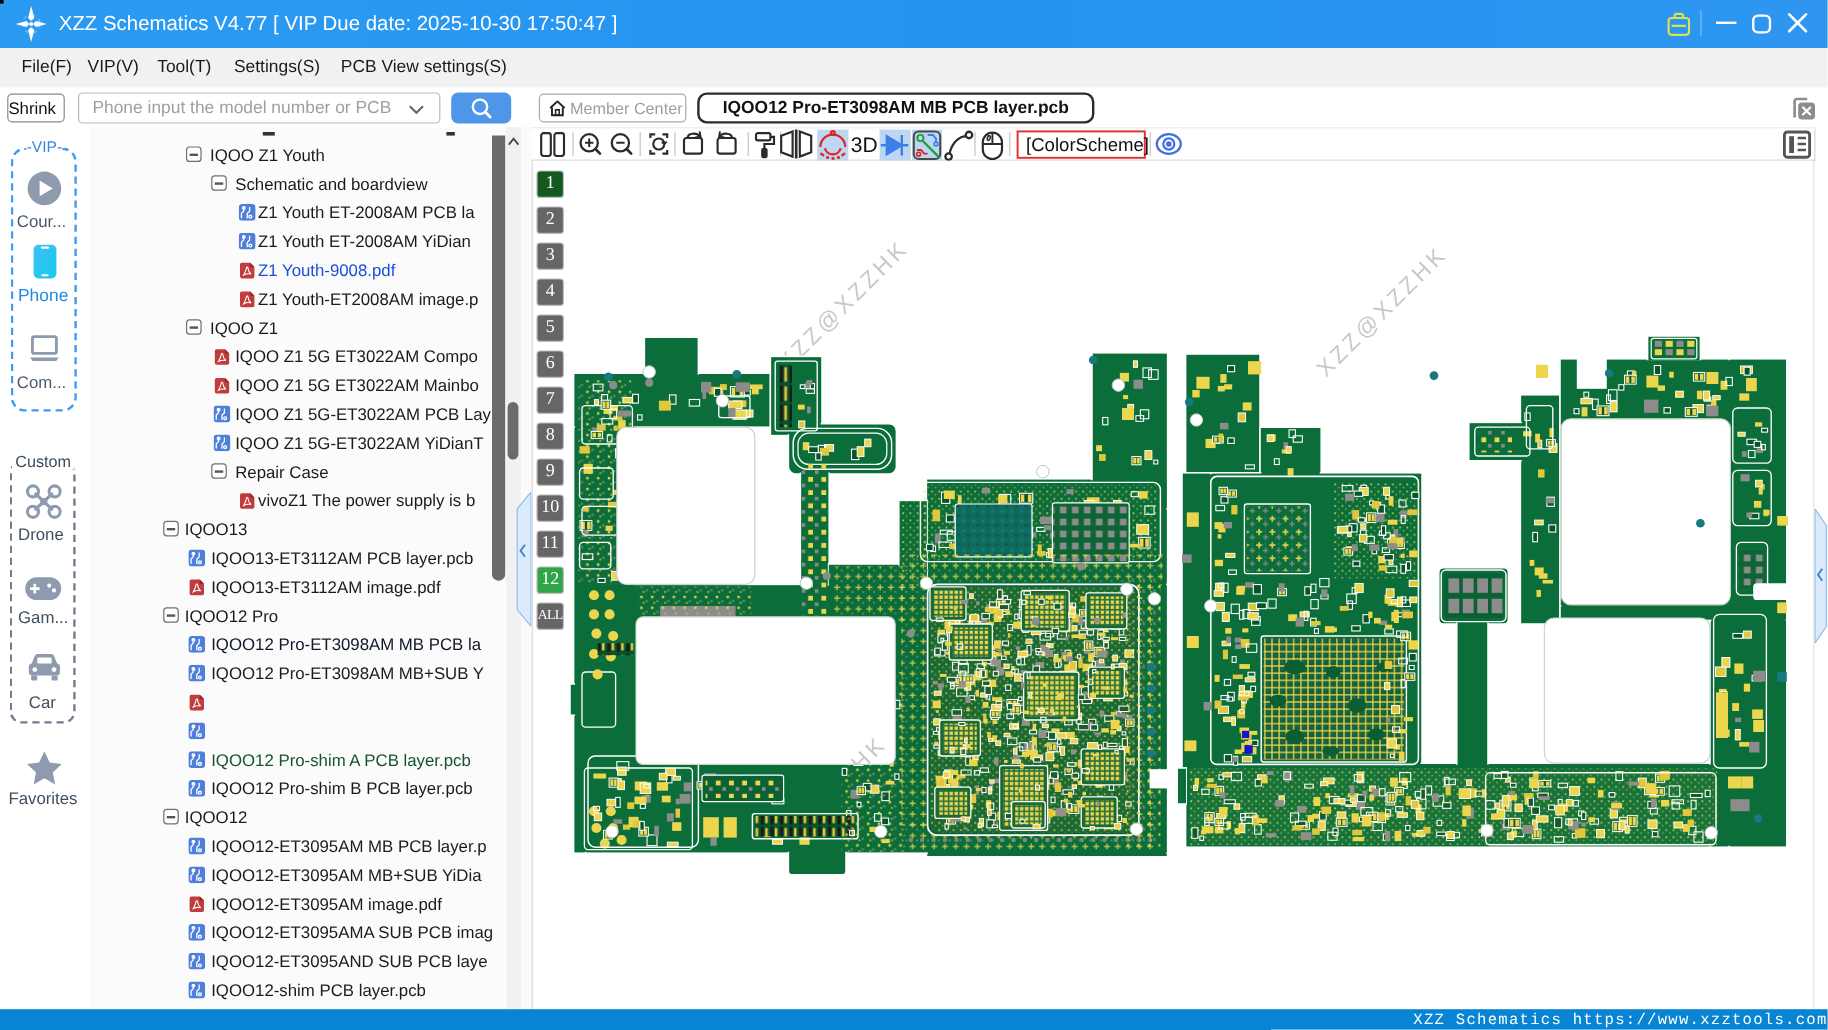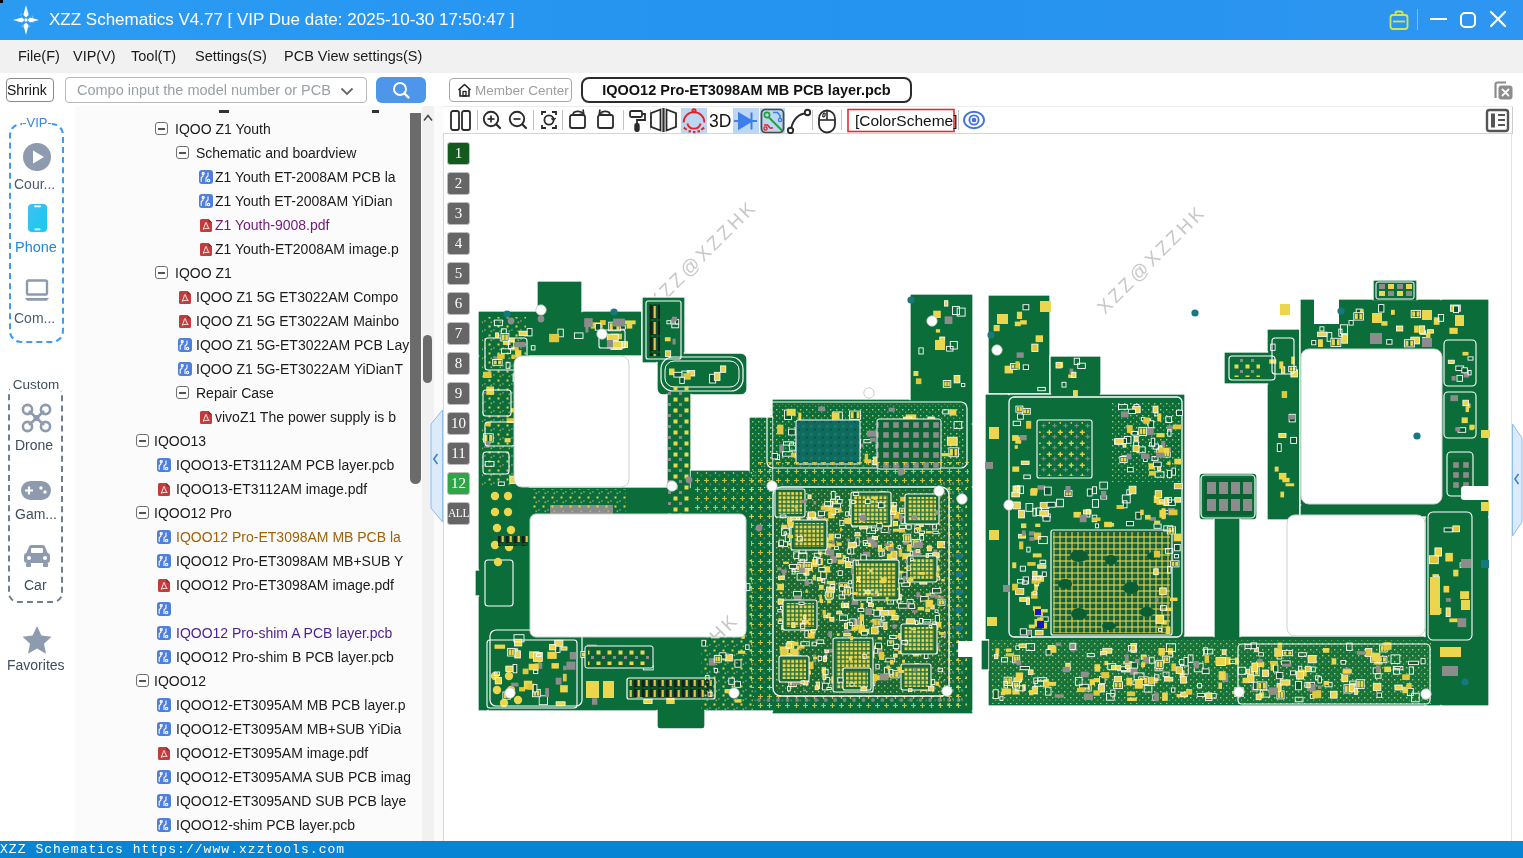--- a/index.html
+++ b/index.html
@@ -20,21 +20,21 @@
 .trow{position:absolute;height:24px;line-height:24px;white-space:nowrap;}
 .ticon{position:absolute;}
 .minus{position:absolute;width:13px;height:13px;border:1px solid #6f6f6f;border-radius:3px;background:#fff;}
 .minus::after{content:"";position:absolute;left:2px;top:5px;width:7px;height:1.6px;background:#555;}
 #scrollcol{left:410px;top:106px;width:33px;height:735px;background:#FBFBFB;}
 #bigthumb{left:0px;top:7px;width:11px;height:371px;background:#6B6B6B;border-radius:0 0 6px 6px;}
 #sbtrack{left:12px;top:0px;width:12px;height:735px;background:#F1F1F1;}
 #sbthumb{left:13px;top:229px;width:9px;height:48px;background:#6B6B6B;border-radius:5px;}
 #canvasarea{left:443px;top:134px;width:1069px;height:707px;background:#fff;border-left:1px solid #d9d9d9;border-right:1px solid #e3e3e3;}
 .laybtn{position:absolute;left:3px;width:23px;height:23px;background:#666666;border:1px solid #bdbdbd;border-radius:3px;color:#fff;font-family:"Liberation Serif",serif;font-size:15px;text-align:center;line-height:21px;}
-#bottombar{left:0;top:841px;width:1523px;height:17px;background:#0884D4;color:#fff;font-family:"Liberation Mono",monospace;font-size:13px;text-align:left;line-height:17px;letter-spacing:1.05px;}
+#bottombar{left:0;top:841px;width:1523px;height:17px;background:#0884D4;color:#fff;font-family:"Liberation Mono",monospace;font-size:13px;text-align:right;line-height:17px;letter-spacing:1.05px;}
 </style></head><body>
 <div id="titlebar" class="abs">
     <svg class="abs" style="left:11px;top:4px" width="30" height="32" viewBox="0 0 30 32">
 <g fill="#fff">
         <path d="M15 1 L17.6 11 L15 13.5 L12.4 11 Z"></path>
         <path d="M15 31 L17.6 21 L15 18.5 L12.4 21 Z"></path>
         <path d="M2 16 L11 13.6 L13.5 16 L11 18.4 Z"></path>
         <path d="M28 16 L19 13.6 L16.5 16 L19 18.4 Z"></path>
         <rect x="13.6" y="14.6" width="2.8" height="2.8" rx="0.5"></rect>
       </g>
@@ -56,21 +56,21 @@
   </div>
 <div id="menubar" class="abs">
     <div class="abs menuitem" style="left:18px">File(F)</div>
     <div class="abs menuitem" style="left:73px">VIP(V)</div>
     <div class="abs menuitem" style="left:131px">Tool(T)</div>
     <div class="abs menuitem" style="left:195px">Settings(S)</div>
     <div class="abs menuitem" style="left:284px">PCB View settings(S)</div>
   </div>
 <div id="row3" class="abs"></div>
 <div id="shrink" class="abs">Shrink</div>
-<div id="searchbox" class="abs">Compo input the model number or PCB</div>
+<div id="searchbox" class="abs">Phone input the model number or PCB</div>
 <svg class="abs" style="left:340px;top:87px" width="14" height="9" viewBox="0 0 14 9">
     <path d="M1.5 1.5 L7 7 L12.5 1.5" stroke="#666" stroke-width="1.8" fill="none"></path>
   </svg>
 <div id="searchbtn" class="abs"><svg width="50" height="26" viewBox="0 0 50 26">
       <circle cx="24" cy="12" r="6" fill="none" stroke="#fff" stroke-width="2"></circle>
       <line x1="28.5" y1="16.5" x2="32.5" y2="20.5" stroke="#fff" stroke-width="2.4" stroke-linecap="round"></line>
     </svg></div>
 <div id="membercenter" class="abs">
     <svg class="abs" style="left:6px;top:3px" width="17" height="17" viewBox="0 0 17 17">
       <path d="M2.5 8 L8.5 2.5 L14.5 8" fill="none" stroke="#222" stroke-width="1.6" stroke-linejoin="round"></path>
@@ -172,21 +172,21 @@
         <circle cx="9.6" cy="10.6" r="1.2"></circle>
         <circle cx="4.2" cy="3.4" r="1.1"></circle>
       </g>
     </svg>
     <div class="trow" style="left:140px;top:83px;color:#1b1b1b">Z1 Youth ET-2008AM YiDian</div>
     <svg class="ticon" width="14" height="15" viewBox="0 0 14 15" style="top:112px;left:124px">
       <path d="M1 2.5 A1.5 1.5 0 0 1 2.5 1 H9.5 L13 4.5 V12.5 A1.5 1.5 0 0 1 11.5 14 H2.5 A1.5 1.5 0 0 1 1 12.5 Z" fill="#C13C3C"></path>
       <path d="M9.5 1 L13 4.5 H10.5 A1 1 0 0 1 9.5 3.5 Z" fill="#8f2626"></path>
       <path d="M4.1 11.2 C5.2 9.2 6.2 6.6 6.4 5.2 C6.5 4.4 7.5 4.4 7.6 5.2 C7.8 7 9 9.4 10.2 10.4 C9 10.1 5.6 10.4 4.1 11.2 Z" fill="none" stroke="#fff" stroke-width="0.9"></path>
     </svg>
-    <div class="trow" style="left:140px;top:107px;color:#701a75">Z1 Youth-9008.pdf</div>
+    <div class="trow" style="left:140px;top:107px;color:#1d4ed8">Z1 Youth-9008.pdf</div>
     <svg class="ticon" width="14" height="15" viewBox="0 0 14 15" style="top:136px;left:124px">
       <path d="M1 2.5 A1.5 1.5 0 0 1 2.5 1 H9.5 L13 4.5 V12.5 A1.5 1.5 0 0 1 11.5 14 H2.5 A1.5 1.5 0 0 1 1 12.5 Z" fill="#C13C3C"></path>
       <path d="M9.5 1 L13 4.5 H10.5 A1 1 0 0 1 9.5 3.5 Z" fill="#8f2626"></path>
       <path d="M4.1 11.2 C5.2 9.2 6.2 6.6 6.4 5.2 C6.5 4.4 7.5 4.4 7.6 5.2 C7.8 7 9 9.4 10.2 10.4 C9 10.1 5.6 10.4 4.1 11.2 Z" fill="none" stroke="#fff" stroke-width="0.9"></path>
     </svg>
     <div class="trow" style="left:140px;top:131px;color:#1b1b1b">Z1 Youth-ET2008AM image.p</div>
     <div class="minus" style="left:80px;top:160px"></div>
     <div class="trow" style="left:100px;top:155px">IQOO Z1</div>
     <svg class="ticon" width="14" height="15" viewBox="0 0 14 15" style="top:184px;left:103px">
       <path d="M1 2.5 A1.5 1.5 0 0 1 2.5 1 H9.5 L13 4.5 V12.5 A1.5 1.5 0 0 1 11.5 14 H2.5 A1.5 1.5 0 0 1 1 12.5 Z" fill="#C13C3C"></path>
@@ -250,56 +250,55 @@
     <div class="trow" style="left:79px;top:395px">IQOO12 Pro</div>
     <svg class="ticon" width="14" height="14" viewBox="0 0 14 14" style="top:424px;left:82px">
       <rect width="14" height="14" rx="3" fill="#4D7FDB"></rect>
       <g stroke="#fff" stroke-width="1.1" fill="none">
         <path d="M4 2 v4 l-1.8 1.8 v4"></path>
         <path d="M7 12 V8 l2 -2 V2.5"></path>
         <circle cx="9.6" cy="10.6" r="1.2"></circle>
         <circle cx="4.2" cy="3.4" r="1.1"></circle>
       </g>
     </svg>
-    <div class="trow" style="left:101px;top:419px;color:#a16207">IQOO12 Pro-ET3098AM MB PCB la</div>
+    <div class="trow" style="left:101px;top:419px;color:#0f172a">IQOO12 Pro-ET3098AM MB PCB la</div>
     <svg class="ticon" width="14" height="14" viewBox="0 0 14 14" style="top:448px;left:82px">
       <rect width="14" height="14" rx="3" fill="#4D7FDB"></rect>
       <g stroke="#fff" stroke-width="1.1" fill="none">
         <path d="M4 2 v4 l-1.8 1.8 v4"></path>
         <path d="M7 12 V8 l2 -2 V2.5"></path>
         <circle cx="9.6" cy="10.6" r="1.2"></circle>
         <circle cx="4.2" cy="3.4" r="1.1"></circle>
       </g>
     </svg>
     <div class="trow" style="left:101px;top:443px;color:#1b1b1b">IQOO12 Pro-ET3098AM MB+SUB Y</div>
     <svg class="ticon" width="14" height="15" viewBox="0 0 14 15" style="top:472px;left:82px">
       <path d="M1 2.5 A1.5 1.5 0 0 1 2.5 1 H9.5 L13 4.5 V12.5 A1.5 1.5 0 0 1 11.5 14 H2.5 A1.5 1.5 0 0 1 1 12.5 Z" fill="#C13C3C"></path>
       <path d="M9.5 1 L13 4.5 H10.5 A1 1 0 0 1 9.5 3.5 Z" fill="#8f2626"></path>
       <path d="M4.1 11.2 C5.2 9.2 6.2 6.6 6.4 5.2 C6.5 4.4 7.5 4.4 7.6 5.2 C7.8 7 9 9.4 10.2 10.4 C9 10.1 5.6 10.4 4.1 11.2 Z" fill="none" stroke="#fff" stroke-width="0.9"></path>
     </svg>
-    <div class="trow" style="left:101px;top:467px;color:#1b1b1b">IQOO12 Pro-ET3098AM image.pdf</div>
     <svg class="ticon" width="14" height="14" viewBox="0 0 14 14" style="top:496px;left:82px">
       <rect width="14" height="14" rx="3" fill="#4D7FDB"></rect>
       <g stroke="#fff" stroke-width="1.1" fill="none">
         <path d="M4 2 v4 l-1.8 1.8 v4"></path>
         <path d="M7 12 V8 l2 -2 V2.5"></path>
         <circle cx="9.6" cy="10.6" r="1.2"></circle>
         <circle cx="4.2" cy="3.4" r="1.1"></circle>
       </g>
     </svg>
     <svg class="ticon" width="14" height="14" viewBox="0 0 14 14" style="top:520px;left:82px">
       <rect width="14" height="14" rx="3" fill="#4D7FDB"></rect>
       <g stroke="#fff" stroke-width="1.1" fill="none">
         <path d="M4 2 v4 l-1.8 1.8 v4"></path>
         <path d="M7 12 V8 l2 -2 V2.5"></path>
         <circle cx="9.6" cy="10.6" r="1.2"></circle>
         <circle cx="4.2" cy="3.4" r="1.1"></circle>
       </g>
     </svg>
-    <div class="trow" style="left:101px;top:515px;color:#4c1d95">IQOO12 Pro-shim A PCB layer.pcb</div>
+    <div class="trow" style="left:101px;top:515px;color:#14532d">IQOO12 Pro-shim A PCB layer.pcb</div>
     <svg class="ticon" width="14" height="14" viewBox="0 0 14 14" style="top:544px;left:82px">
       <rect width="14" height="14" rx="3" fill="#4D7FDB"></rect>
       <g stroke="#fff" stroke-width="1.1" fill="none">
         <path d="M4 2 v4 l-1.8 1.8 v4"></path>
         <path d="M7 12 V8 l2 -2 V2.5"></path>
         <circle cx="9.6" cy="10.6" r="1.2"></circle>
         <circle cx="4.2" cy="3.4" r="1.1"></circle>
       </g>
     </svg>
     <div class="trow" style="left:101px;top:539px;color:#1b1b1b">IQOO12 Pro-shim B PCB layer.pcb</div>

